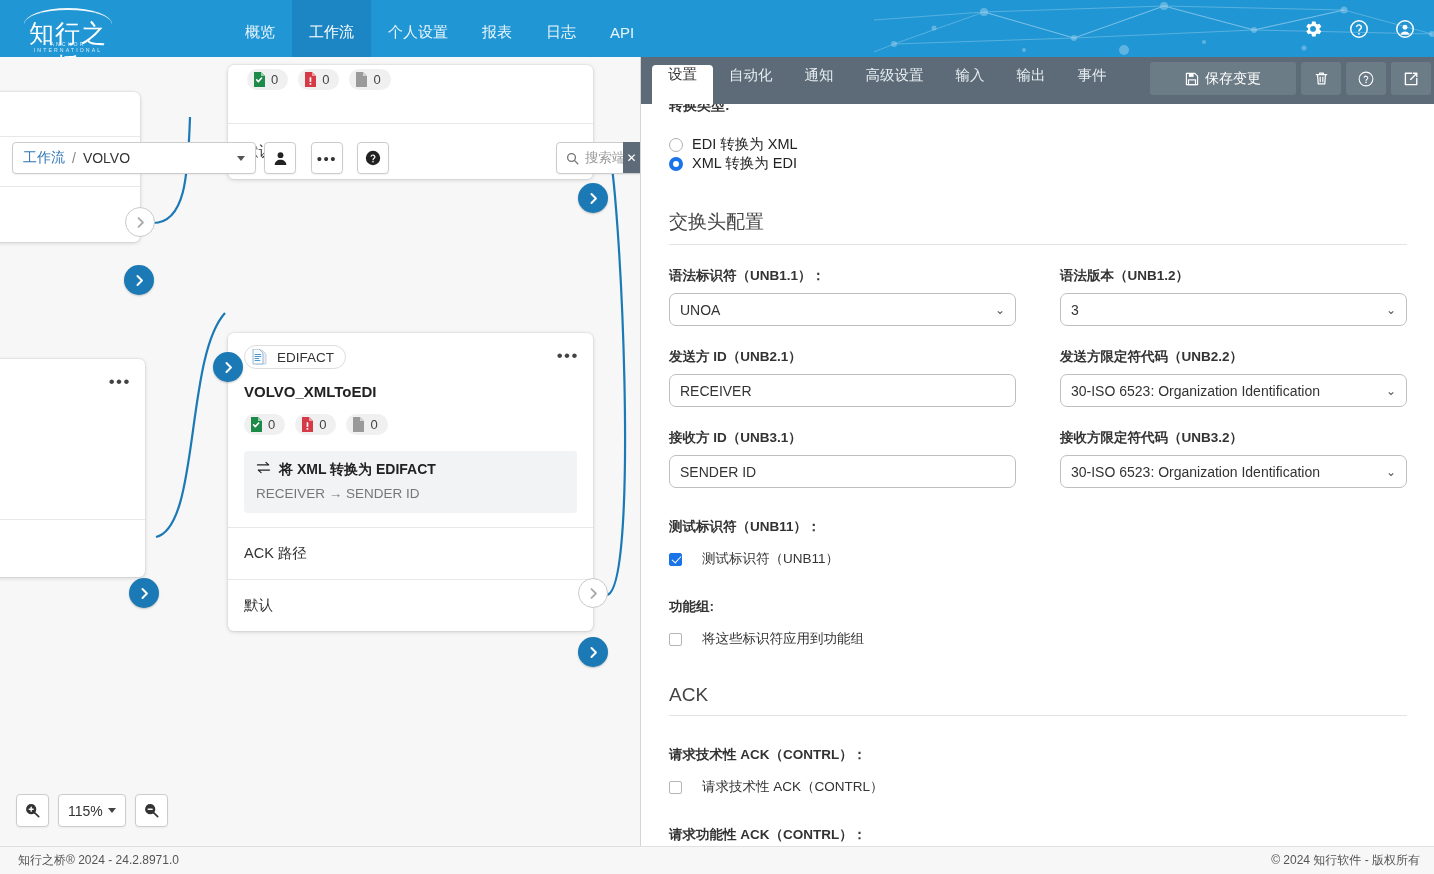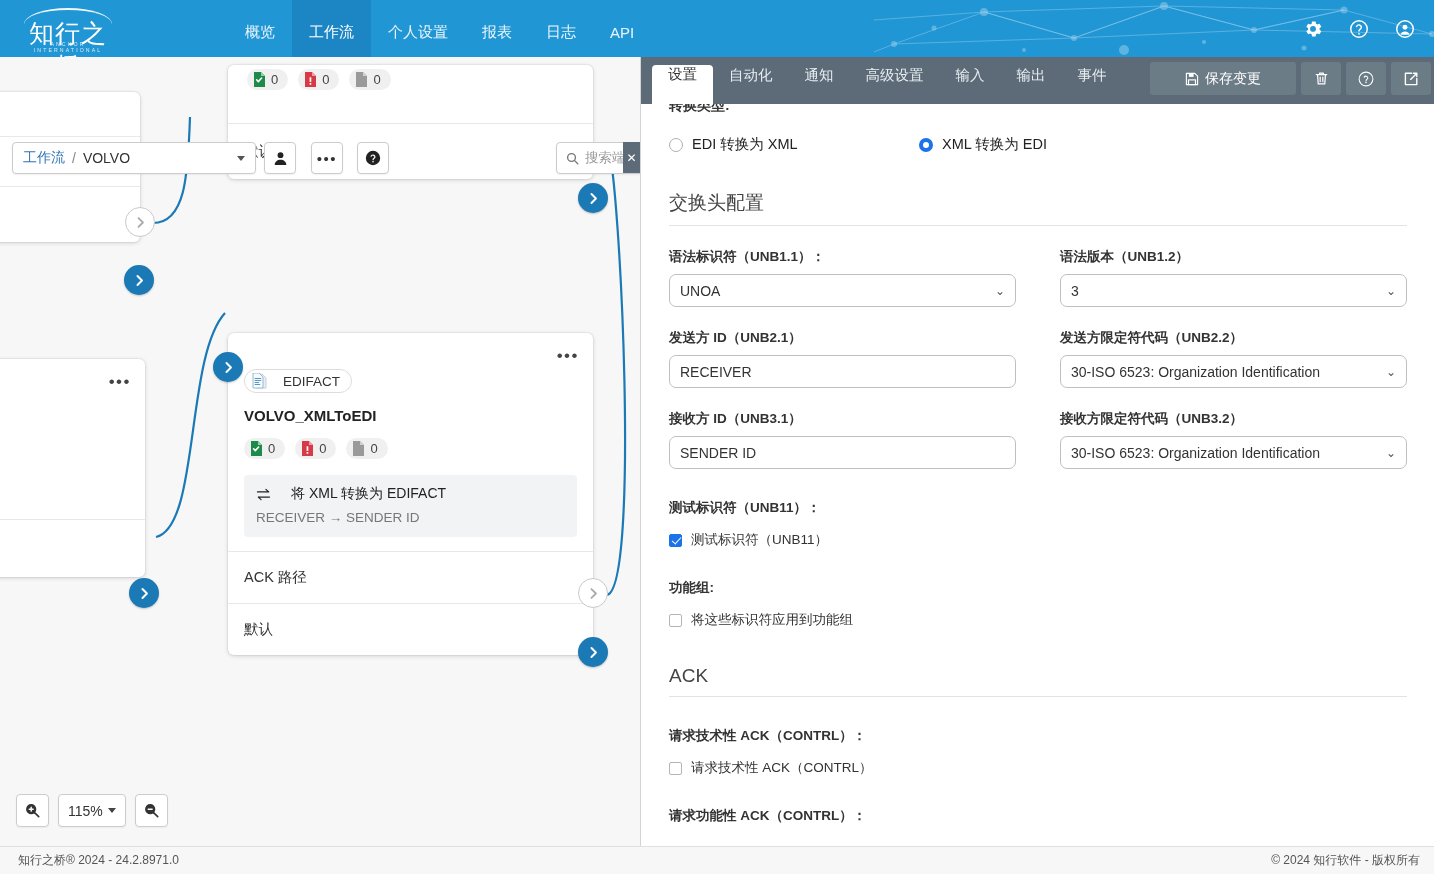--- a/index.html
+++ b/index.html
@@ -63,35 +63,35 @@
   .node {
     position: absolute; background: #fff; border-radius: 6px;
     box-shadow: 0 1px 4px rgba(0,0,0,.16), 0 0 0 1px rgba(0,0,0,.035);
   }
   .node-body { padding: 12px 16px 14px 16px; }
   .node-row {
     border-top: 1px solid #e8e8e8; padding: 16px 16px; font-size: 14.5px; color: #333;
     position: relative; min-height: 50px; display:flex; align-items:center;
   }
   .badge-type {
-    display: inline-flex; align-items: center; gap: 16px;
+    display: inline-flex; align-items: center; gap: 10px;
     border: 1px solid #ddd; border-radius: 14px; padding: 3px 11px 3px 7px;
-    font-size: 13.5px; color: #333; background: #fff; margin-top: 24px;
+    font-size: 13.5px; color: #333; background: #fff;
   }
   .node-title { font-size: 15px; font-weight: bold; color: #222; margin-top: 14px; }
   .counts { display: flex; gap: 10px; margin-top: 14px; }
   .count-pill {
     display: inline-flex; align-items: center; gap: 5px;
     background: #f0f0f0; border-radius: 12px; padding: 3px 10px 3px 6px;
     font-size: 13px; color: #444;
   }
   .op-box {
     margin-top: 16px; background: #f2f3f5; border-radius: 4px; padding: 10px 12px 12px 12px;
   }
-  .op-line1 { font-size: 14px; color: #222; display: flex; align-items: center; gap: 20px; }
+  .op-line1 { font-size: 14px; color: #222; display: flex; gap: 8px; font-weight: bold; }
   .op-line2 { font-size: 13.5px; color: #777; margin-top: 7px; }
   .dots-btn {
     position: absolute; right: 14px; top: 14px; color: #444;
     font-size: 17px; letter-spacing: 1.5px; cursor: pointer; line-height: 1;
   }
 
   .conn {
     position: absolute; width: 30px; height: 30px; border-radius: 50%;
     background: #1b79b5; display: flex; align-items: center; justify-content: center;
     cursor: pointer; box-shadow: 0 1px 2px rgba(0,0,0,.22); z-index: 5;
@@ -162,38 +162,38 @@
     display: flex; align-items: center; justify-content: center; gap: 6px;
     color: #fff; font-size: 14px; cursor: pointer; padding: 0 13px; min-width: 40px;
   }
   .hdr-btn.icon-only { width: 40px; padding: 0; }
 
   .panel-body {
     position: absolute; left: 0; top: 47px; width: 794px; height: 742px;
     overflow: hidden; padding: 0 28px;
   }
   .form-cut { margin-top: -7px; font-size: 14px; font-weight: bold; color: #333; }
-  .radio-row { display: flex; margin-top: 20px; }
+  .radio-row { display: flex; margin-top: 20px; flex-direction: column; }
   .radio-opt { display: flex; align-items: center; gap: 9px; font-size: 14.5px; color: #222; cursor: pointer; }
   .radio-opt:first-child { width: 250px; }
   .rb { width: 14px; height: 14px; border-radius: 50%; border: 1px solid #b0b0b0; background: #fff; flex: none; }
   .rb.on { border: 4px solid #1a73e8; background: #fff; }
 
   .sec-title { font-size: 19px; color: #444; font-weight: 400; margin-top: 36px; padding-bottom: 9px; border-bottom: 1px solid #e3e3e3; }
   .grid2 { display: flex; gap: 44px; margin-top: 22px; }
   .fld { flex: 1; min-width: 0; }
   .fld-label { font-size: 13.5px; font-weight: bold; color: #333; margin-bottom: 8px; }
   .sel, .inp {
     width: 100%; height: 33px; border: 1px solid #bfbfbf; border-radius: 7px;
     background: #fff; font-size: 14px; color: #333;
     display: flex; align-items: center; padding: 0 10px; position: relative;
   }
   .sel .chev { margin-left: auto; color: #555; font-size: 12px; }
   .chk-label { font-size: 13.5px; font-weight: bold; color: #333; margin-top: 30px; }
-  .chk-row { display: flex; align-items: center; gap: 9px; margin-top: 14px; font-size: 13.5px; color: #333; cursor: pointer; text-align: center; }
+  .chk-row { display: flex; align-items: center; gap: 20px; margin-top: 14px; font-size: 13.5px; color: #333; cursor: pointer; text-align: center; }
   .cb { width: 13px; height: 13px; border: 1px solid #b5b5b5; border-radius: 2px; background: #fff; flex: none; }
   .cb.on { background: #1a73e8; border-color: #1a73e8; position: relative; }
   .cb.on::after {
     content: ""; position: absolute; left: 3.5px; top: .5px; width: 4px; height: 8px;
     border: solid #fff; border-width: 0 1.6px 1.6px 0; transform: rotate(42deg);
   }
 
   
   .collapse-tab {
     position: absolute; left: 623px; top: 142px; width: 17px; height: 31px;

